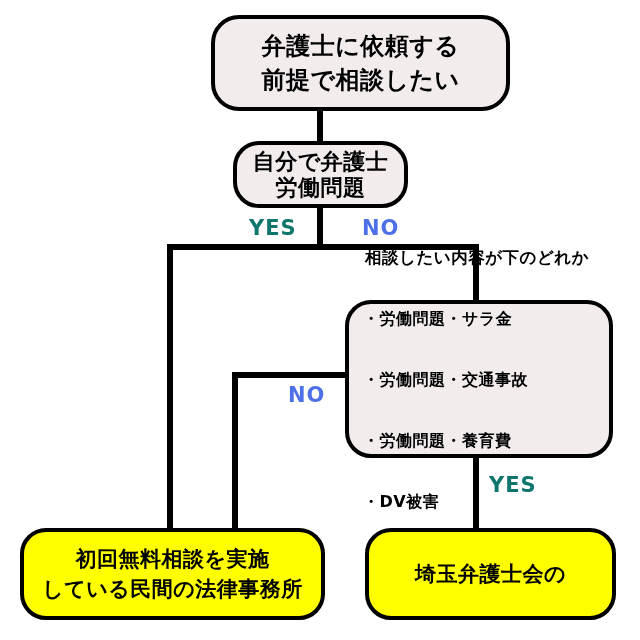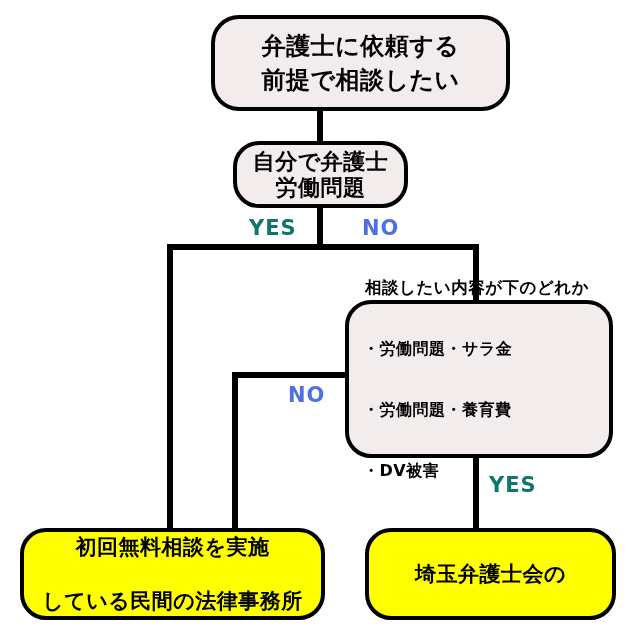--- a/index.html
+++ b/index.html
@@ -76,21 +76,20 @@
     padding: 6px 0 6px 14px;
     gap: 36px;
   }
   #node-topics .ln { font-size: 16px; line-height: 25px; text-align: left; }
   #node-topics .ln.head { font-size: 16.5px; padding-left: 2px; }
 
   #node-private {
     left: 20px; top: 528px;
     width: 305px; height: 92px;
     border-radius: 26px;
-    justify-content: space-between;
   }
   #node-private .ln { font-size: 21px; line-height: 30px; }
 
   #node-bar {
     left: 365px; top: 528px;
     width: 251px; height: 92px;
     border-radius: 26px;
   }
   #node-bar .ln { font-size: 21px; line-height: 30px; }
 
@@ -138,20 +137,21 @@
   </div>
 
   <div id="node-choose" class="node node-pink">
     <span class="ln">自分で弁護士</span>
     <span class="ln">労働問題</span>
   </div>
 
   <div id="node-topics" class="node node-pink">
     <span class="ln head">相談したい内容が下のどれか</span>
     <span class="ln">・労働問題・サラ金</span>
+    <span class="ln">・労働問題・交通事故</span>
     <span class="ln">・労働問題・養育費</span>
     <span class="ln">・DV被害</span>
   </div>
 
   <div id="node-private" class="node node-yellow">
     <span class="ln">初回無料相談を実施</span>
     <span class="ln">している民間の法律事務所</span>
   </div>
 
   <div id="node-bar" class="node node-yellow">

